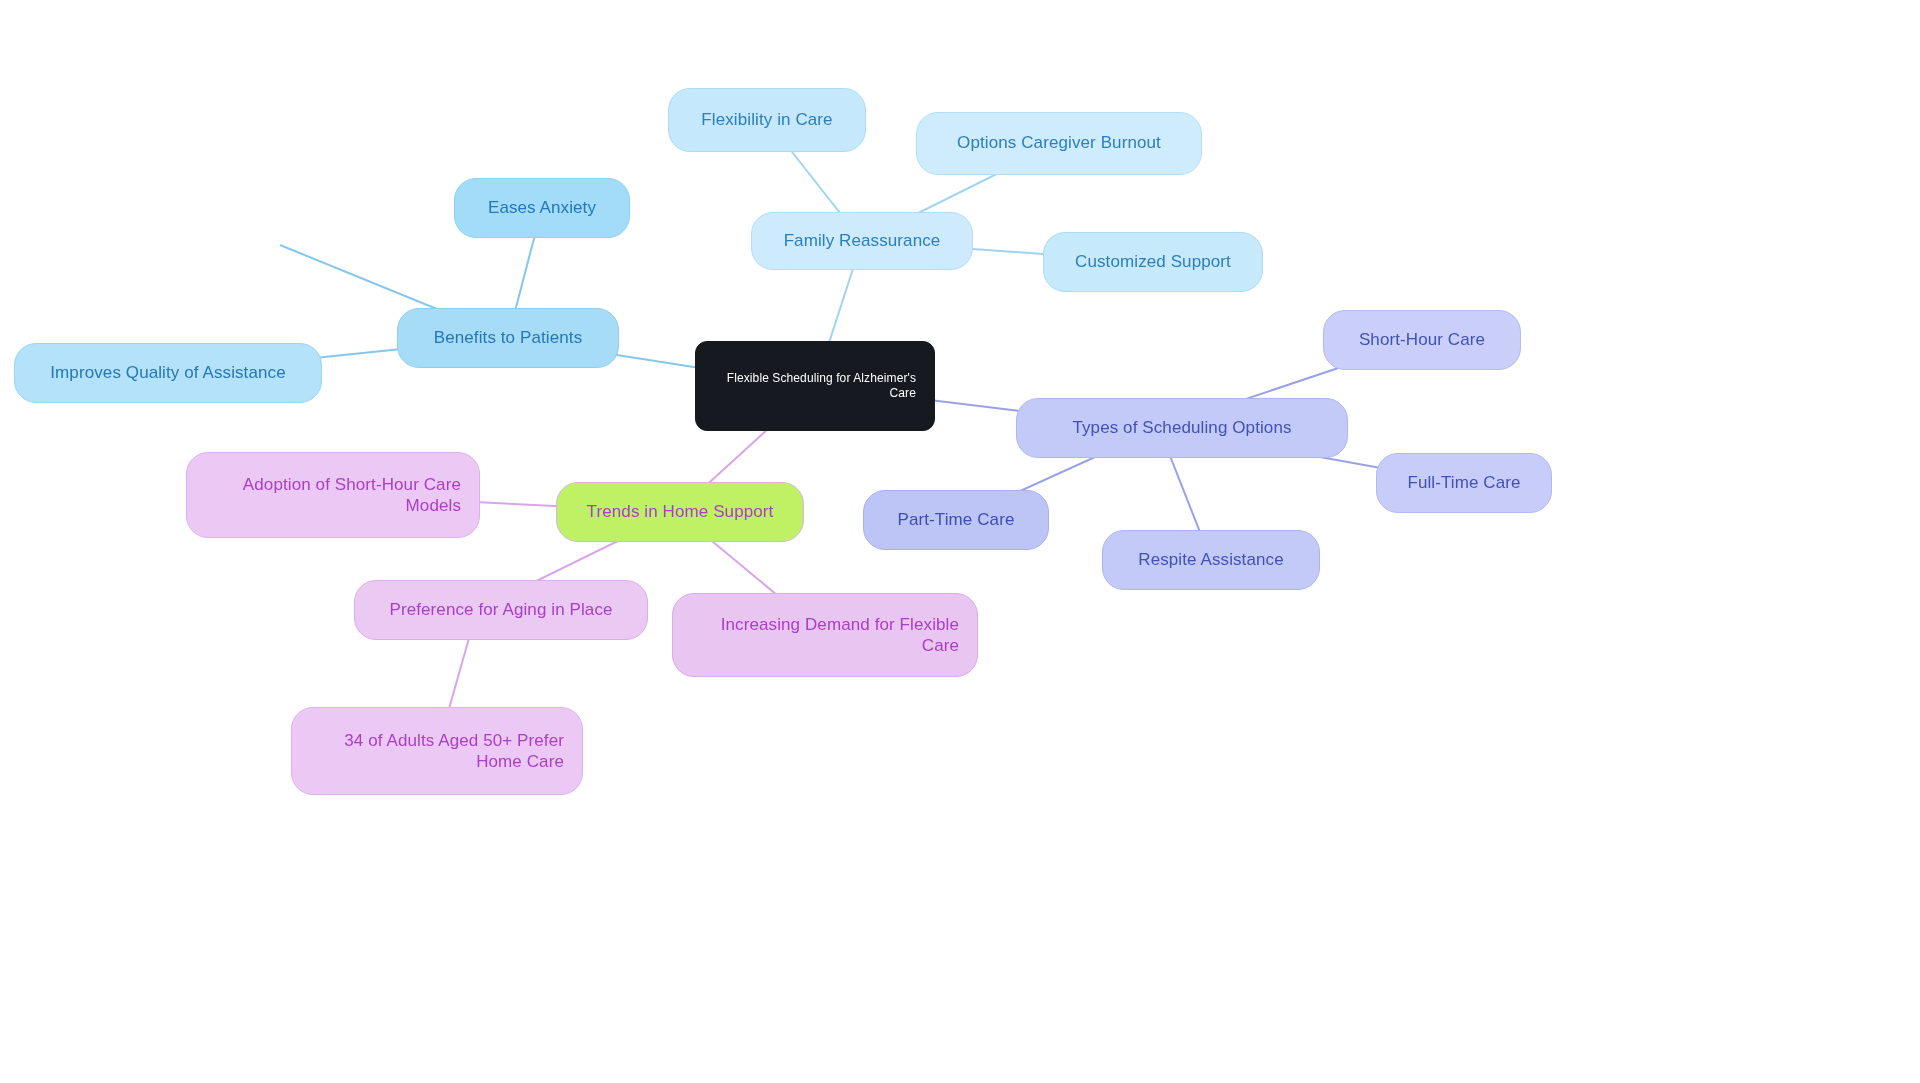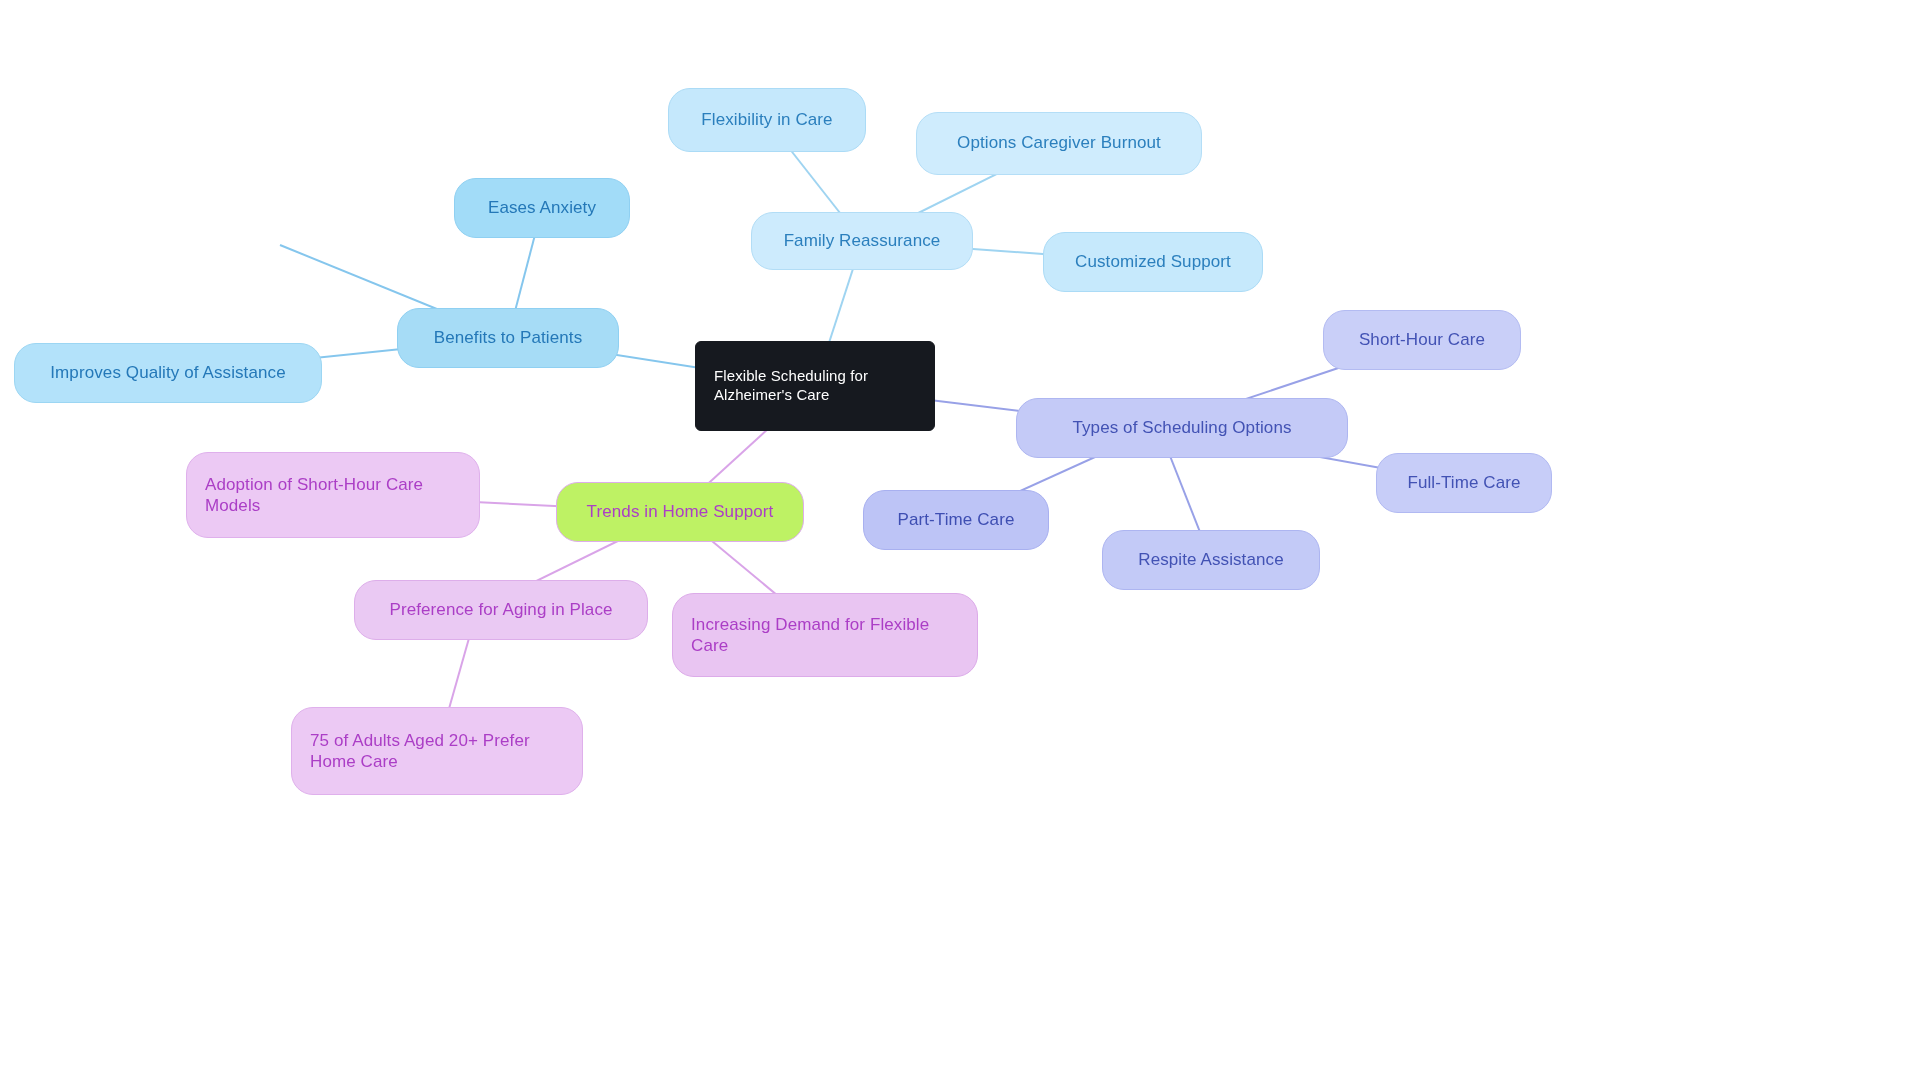--- a/index.html
+++ b/index.html
@@ -21,33 +21,33 @@
     top: 0;
     z-index: 0;
   }
   .node {
     position: absolute;
     z-index: 1;
     box-sizing: border-box;
     display: flex;
     align-items: center;
     justify-content: center;
-    text-align: left;
+    text-align: right;
     border-radius: 22px;
     padding: 8px 18px;
     font-size: 17px;
     font-weight: 500;
     line-height: 1.25;
     letter-spacing: 0.1px;
     cursor: default;
     user-select: none;
   }
   .node.root {
-    border-radius: 6px;
-    font-size: 15px;
+    border-radius: 12px;
+    font-size: 12px;
   }
   .node span {
     display: block;
   }
 </style>
 </head>
 <body>
 
 <div class="stage">
   <svg class="edge-layer" width="1920" height="1083" viewBox="0 0 1920 1083">
@@ -116,15 +116,15 @@
     <div class="node" style="left: 186px; top: 452px; width: 294px; height: 86px; background: rgb(236, 201, 244); border: 1.5px solid rgb(223, 176, 236); color: rgb(171, 62, 198);">
       <span>Adoption of Short-Hour Care Models</span>
     </div>
     <div class="node" style="left: 330px; top: 580px; width: 294px; height: 60px; background: rgb(234, 201, 243); border: 1.5px solid rgb(221, 174, 234); color: rgb(171, 62, 198); margin-left: 24px;">
       <span>Preference for Aging in Place</span>
     </div>
     <div class="node" style="left: 672px; top: 593px; width: 306px; height: 84px; background: rgb(233, 197, 242); border: 1.5px solid rgb(220, 171, 233); color: rgb(171, 62, 198);">
       <span>Increasing Demand for Flexible Care</span>
     </div>
     <div class="node" style="left: 291px; top: 707px; width: 292px; height: 88px; background: rgb(236, 201, 244); border: 1.5px solid rgb(223, 176, 236); color: rgb(171, 62, 198);">
-      <span>75 of Adults Aged 20+ Prefer Home Care</span>
+      <span>34 of Adults Aged 50+ Prefer Home Care</span>
     </div>
   </div>
 
 </body></html>

